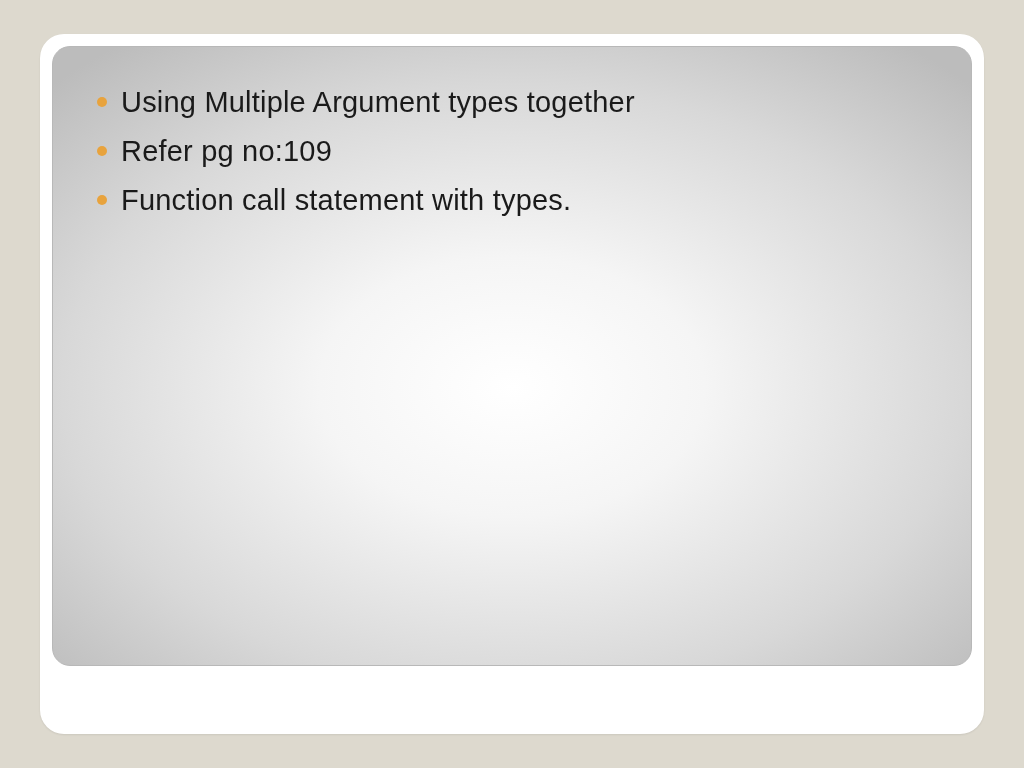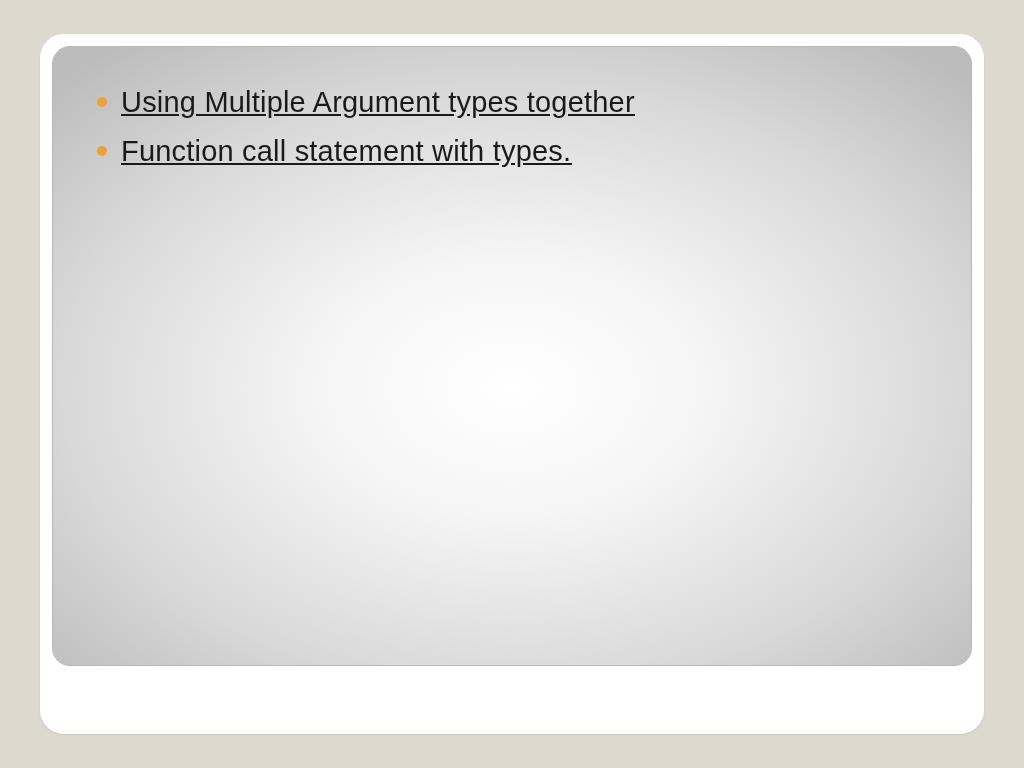--- a/index.html
+++ b/index.html
@@ -1,19 +1,18 @@
 <!DOCTYPE html>
 <html><head>
   <meta charset="utf-8">
   <style>
     * {
       margin: 0;
       padding: 0;
       box-sizing: border-box;
-      text-decoration: underline;
     }
     body {
       width: 1024px;
       height: 768px;
       background: #ddd9ce;
       display: flex;
       align-items: center;
       justify-content: center;
       font-family: Verdana, Geneva, sans-serif;
       overflow: hidden;
@@ -64,17 +63,21 @@
 
 <div class="slide-outer">
   <div class="slide-inner">
     <ul class="bullet-list">
       <li class="bullet-item">
         <span class="bullet-dot"></span>
         <span class="bullet-text">Using Multiple Argument types together</span>
       </li>
       <li class="bullet-item">
         <span class="bullet-dot"></span>
+        <span class="bullet-text">Refer pg no:109</span>
+      </li>
+      <li class="bullet-item">
+        <span class="bullet-dot"></span>
         <span class="bullet-text">Function call statement with types.</span>
       </li>
     </ul>
   </div>
 </div>
 
 </body></html>

